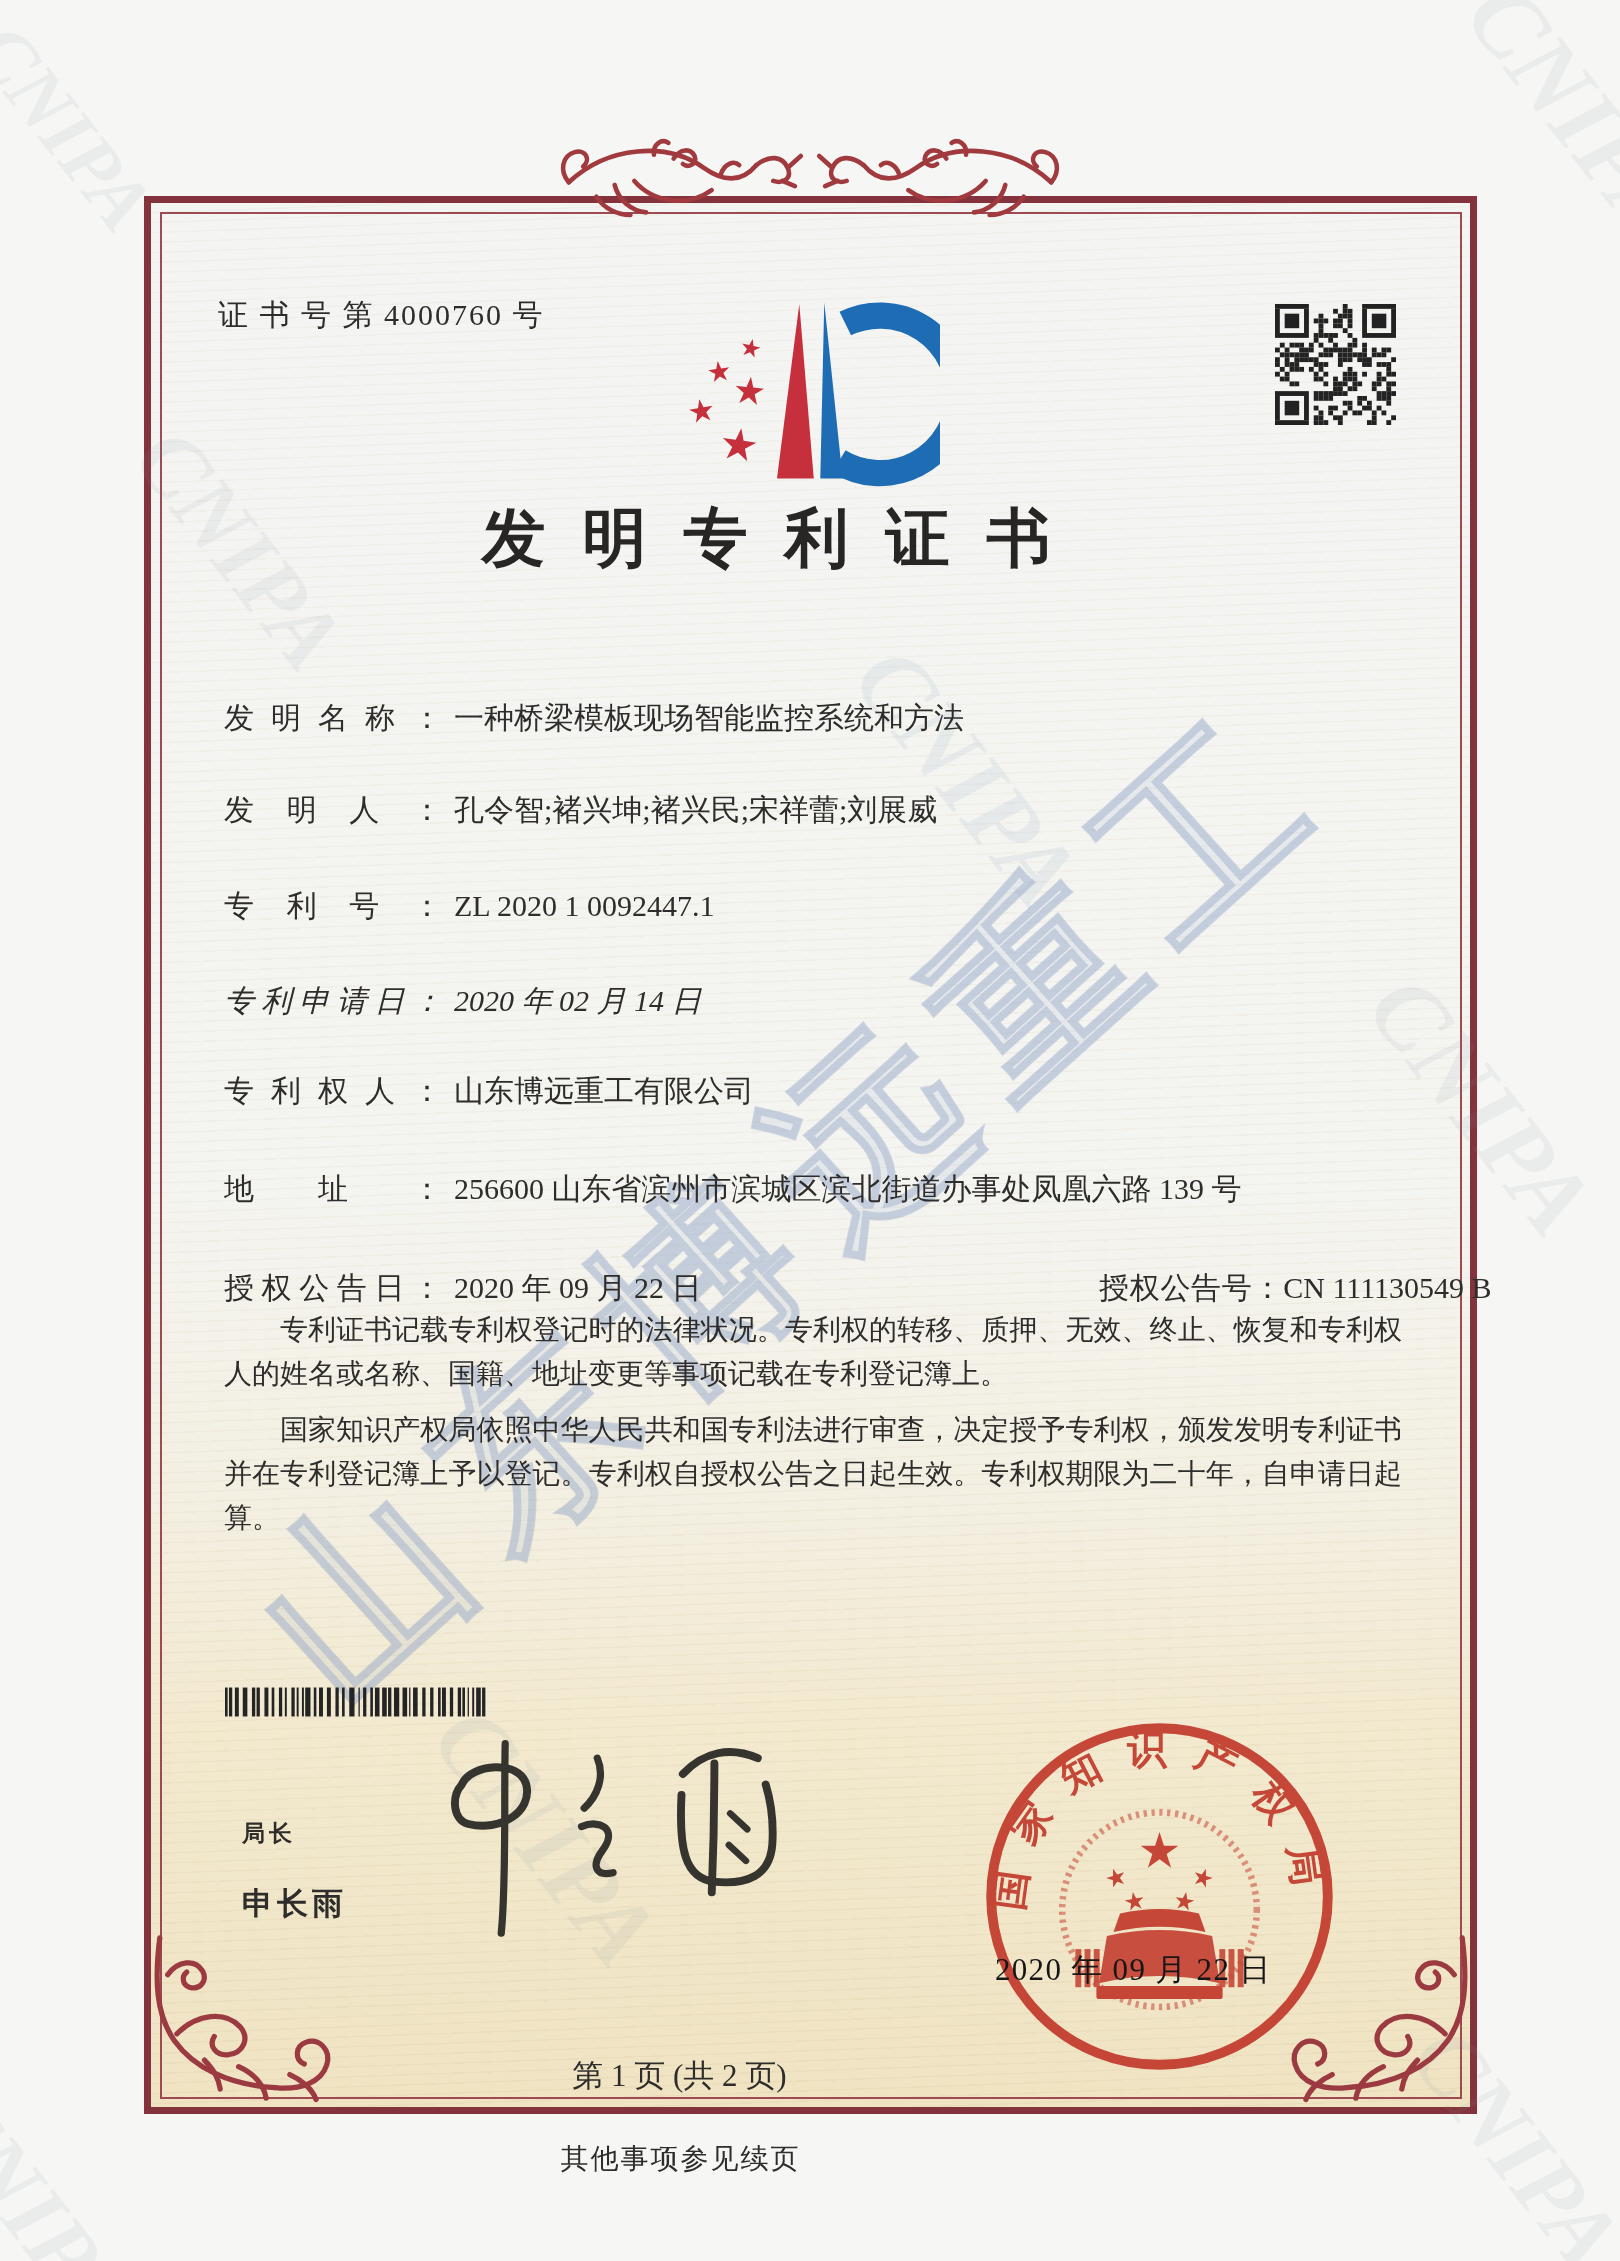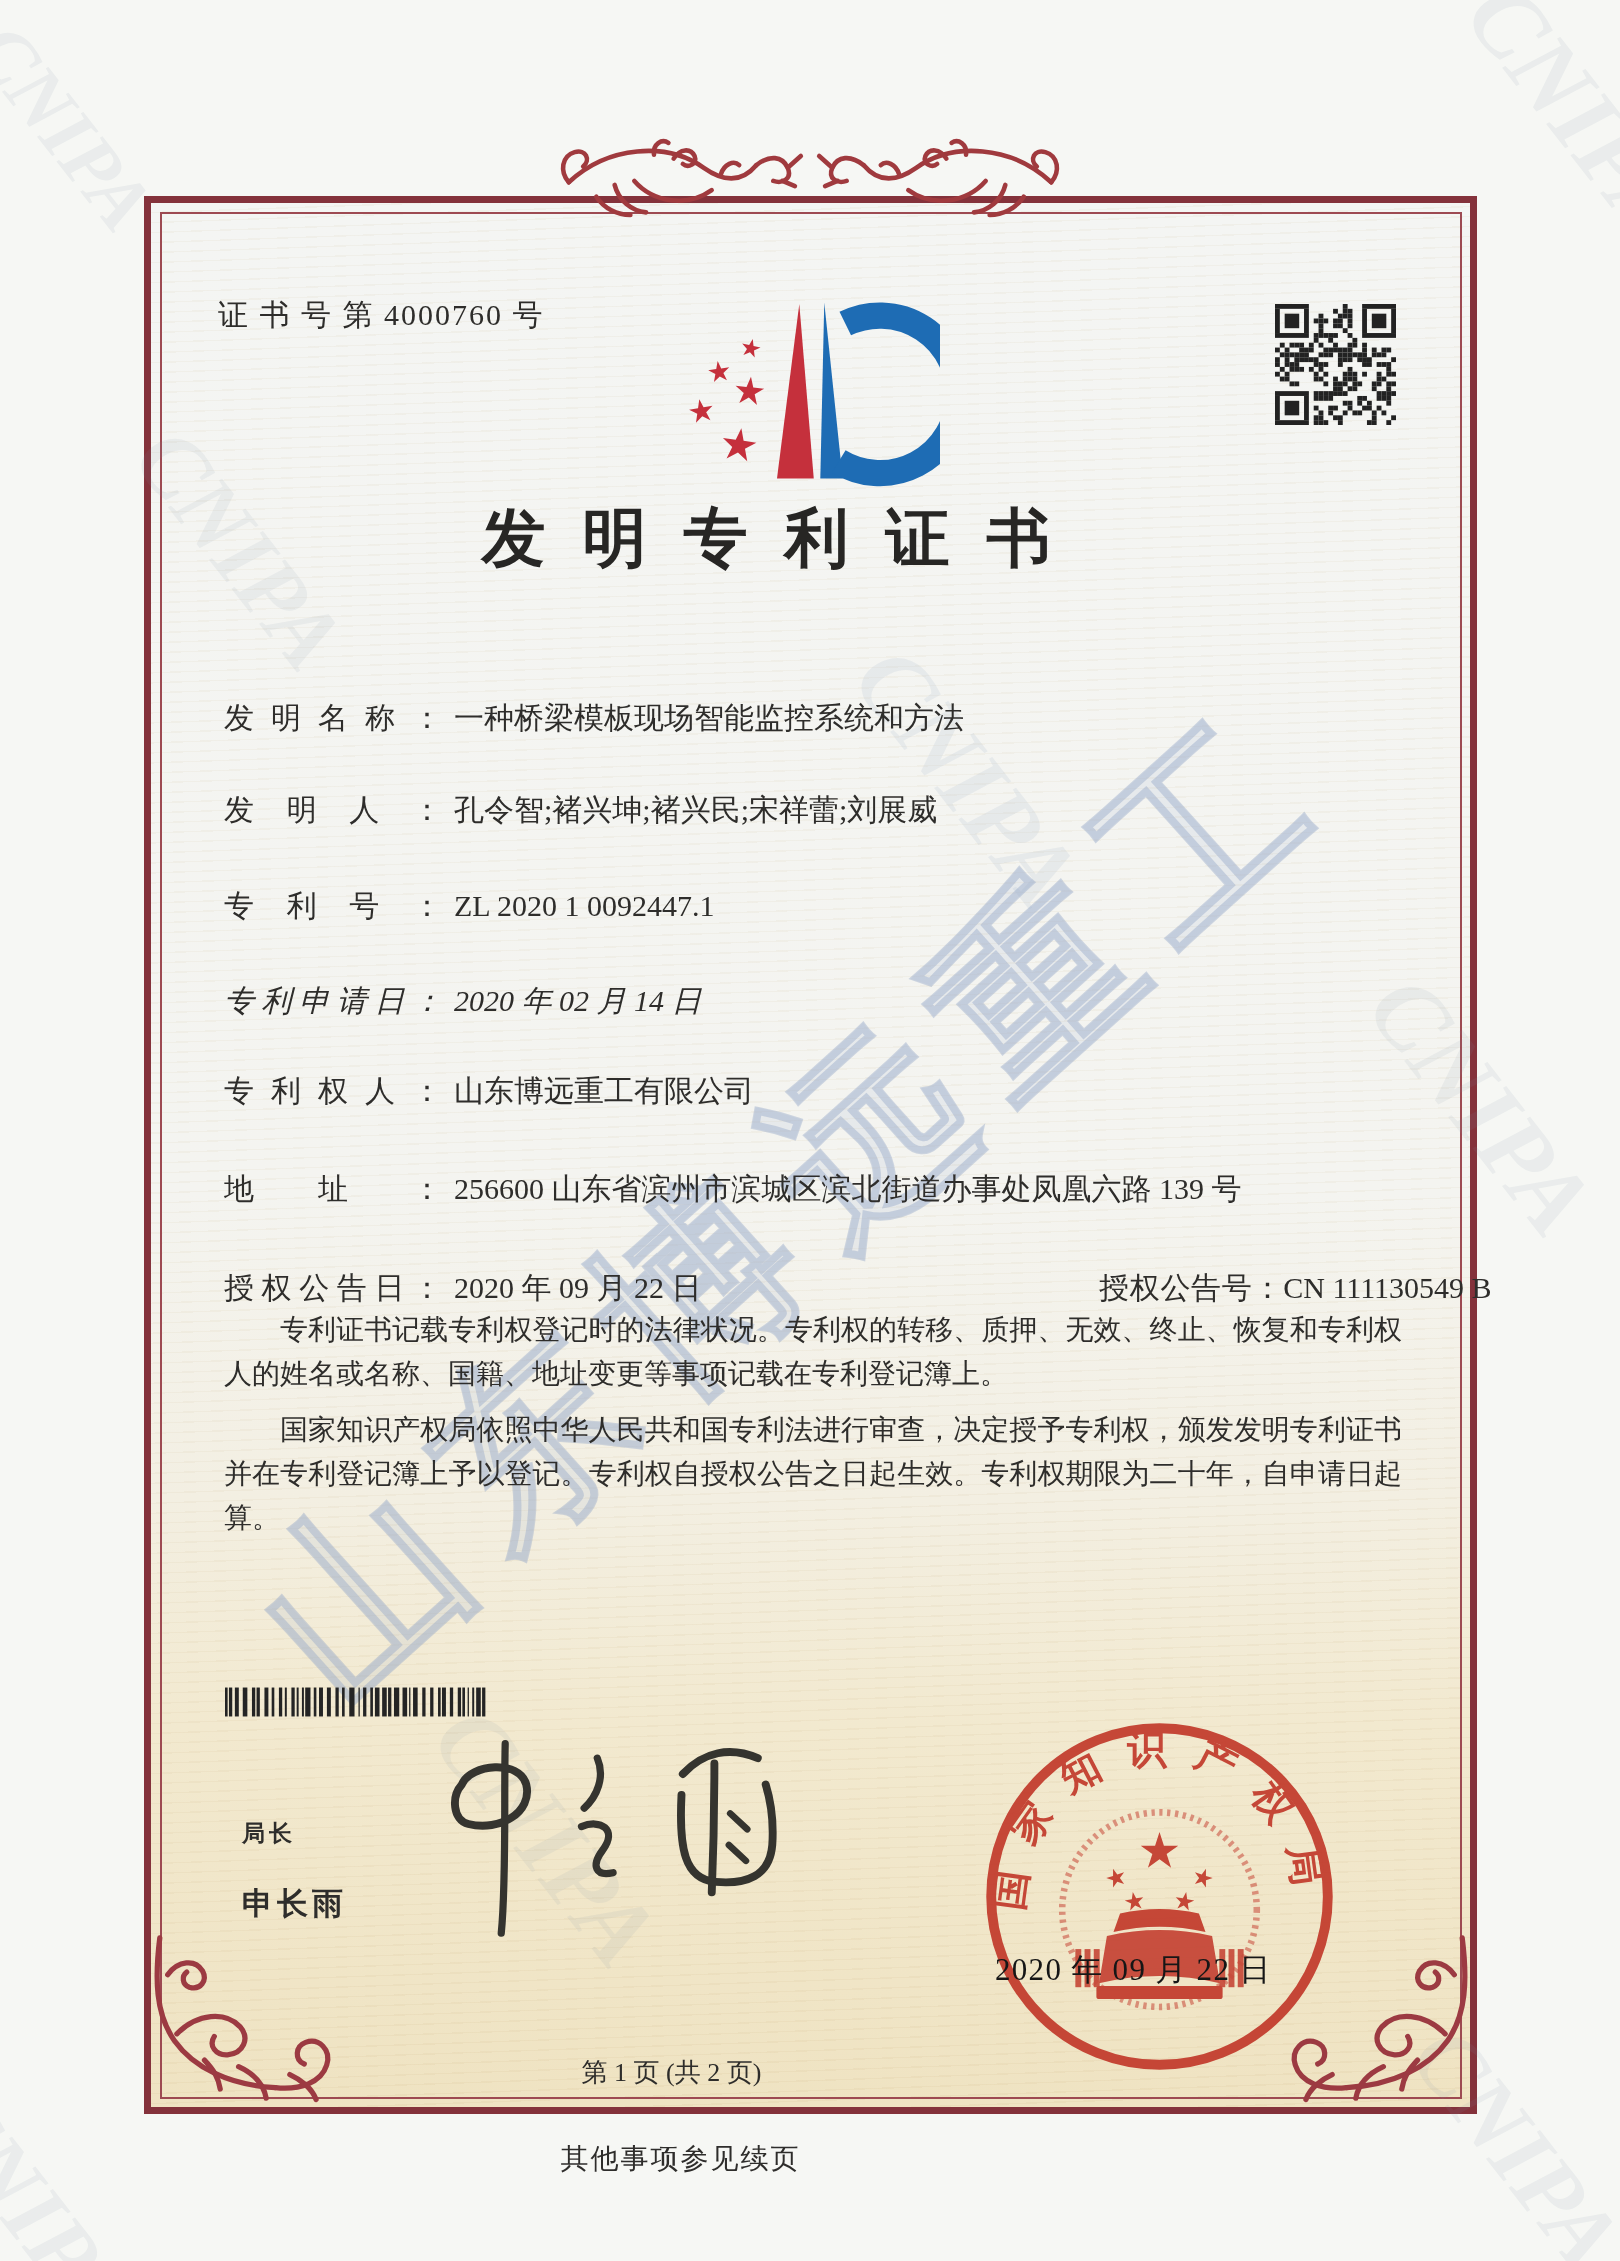--- a/index.html
+++ b/index.html
@@ -71,21 +71,21 @@
   .barcode{position:absolute;left:225px;top:1686px;}
   .director-label{position:absolute;left:242px;top:1818px;font-size:23px;font-weight:600;letter-spacing:4px;}
   .director-name{position:absolute;left:242px;top:1883px;font-size:31px;font-weight:600;letter-spacing:4px;}
   .signature{position:absolute;left:421px;top:1716px;}
   .seal{position:absolute;left:982px;top:1719px;}
   .seal-date{
     position:absolute;left:995px;top:1949px;width:395px;
     font-size:31px;color:#161616;letter-spacing:1.3px;white-space:nowrap;
   }
   
-  .page-info{position:absolute;left:0;top:2055px;width:1343px;text-align:center;font-size:26px;}
+  .page-info{position:absolute;left:8px;top:2055px;width:1343px;text-align:center;font-size:31px;}
   .footer-note{position:absolute;left:0;top:2140px;width:1361px;text-align:center;font-size:28px;letter-spacing:2px;}
   svg{display:block;}
 </style>
 </head>
 <body>
 
 <div class="page">
 
   <span class="wm wm-cnipa" style="left:26px;top:6.6px;font-size:79px;">CNIPA</span>
   <span class="wm wm-cnipa" style="left:197px;top:408px;font-size:92px;">CNIPA</span>

